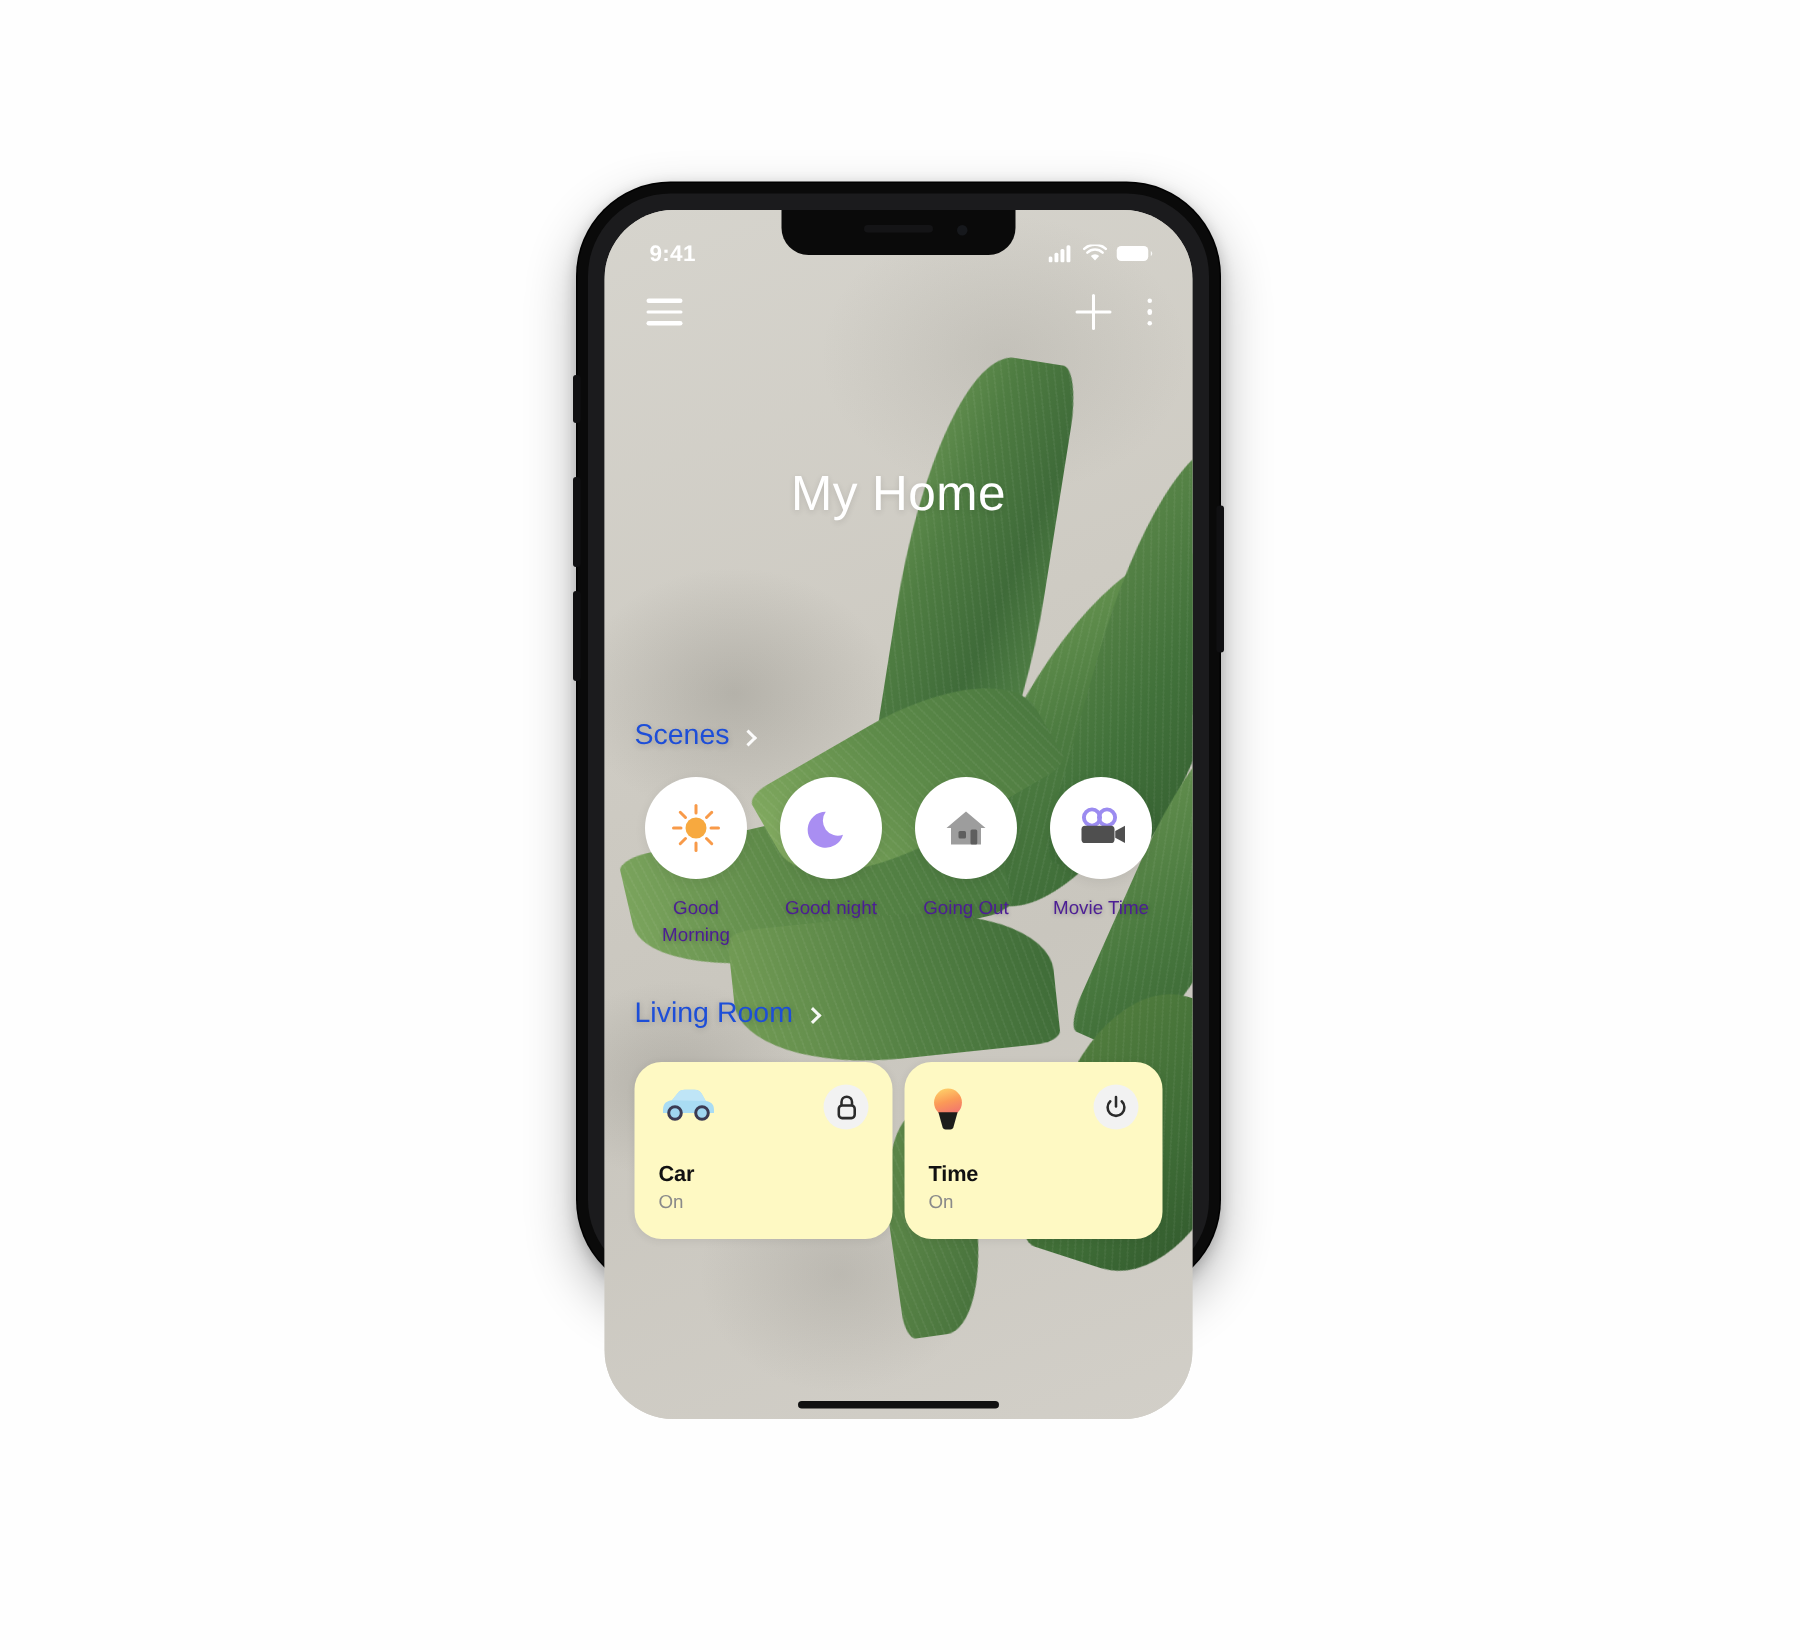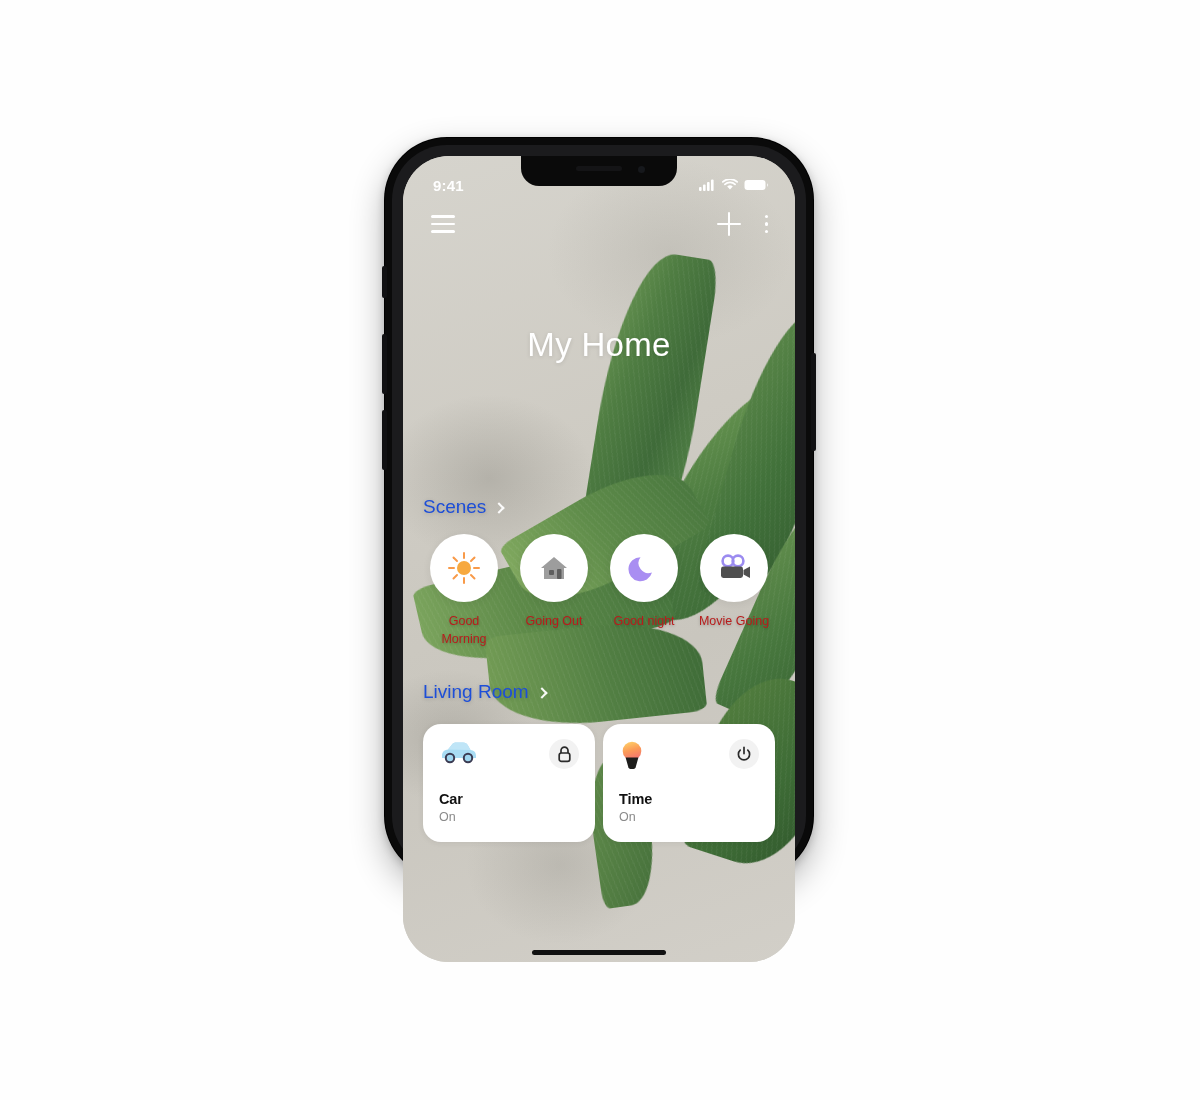--- a/index.html
+++ b/index.html
@@ -6,21 +6,21 @@
   html,body {
     width:1200px; height:1100px;
     background:#fefefe;
     font-family:"Liberation Sans", sans-serif;
     overflow:hidden;
   }
   #stage { position:relative; width:1200px; height:1100px; }
 
   
   .phone {
-    position:absolute; left:385px; top:138px;
+    position:absolute; left:385px; top:122px;
     width:428px; height:740px;
     background:#0a0a0a;
     border-radius:62px;
     box-shadow:0 0 0 1px #000, 0 14px 34px rgba(0,0,0,.30), 0 3px 10px rgba(0,0,0,.22);
   }
   .phone-inner-ring {
     position:absolute; left:7px; top:7px; right:7px; bottom:7px;
     border-radius:55px;
     background:#1b1b1d;
   }
@@ -127,33 +127,33 @@
   
   .scenes-block { position:absolute; left:20px; top:340px; width:100%; z-index:5; }
   .scenes-row { display:flex; gap:8px; margin-top:16px; }
   .scene { width:82px; display:flex; flex-direction:column; align-items:center; cursor:pointer; }
   .scene-circle {
     width:68px; height:68px; border-radius:50%;
     background:#fff; display:flex; align-items:center; justify-content:center;
     box-shadow:0 2px 8px rgba(0,0,0,.07);
   }
   .scene-label {
-    margin-top:10px; color:#b91c1c; font-size:12.5px; text-align:center;
+    margin-top:10px; color:#4c1d95; font-size:12.5px; text-align:center;
     line-height:1.45; text-shadow:0 1px 3px rgba(0,0,0,.25); width:74px;
   }
 
   
   .room-block { position:absolute; left:20px; top:525px; z-index:5; }
   .cards-grid {
     position:absolute; left:20px; top:568px; width:392px;
     display:grid; grid-template-columns:172px 172px; gap:8px; z-index:5;
   }
   .card {
     width:172px; height:118px;
-    background:#ffffff; border-radius:18px;
+    background:#fef9c3; border-radius:18px;
     padding:15px 16px 14px 16px;
     position:relative;
     box-shadow:0 1px 6px rgba(0,0,0,.07);
   }
   .card-top { display:flex; align-items:flex-start; justify-content:space-between; height:40px; }
   .card-action {
     width:30px; height:30px; border-radius:50%;
     background:#f2f2f2; display:flex; align-items:center; justify-content:center;
     cursor:pointer; flex:0 0 auto;
   }
@@ -288,47 +288,47 @@
                   <line x1="10" y1="24" x2="6.5" y2="27.5"></line>
                 </g>
               </svg>
             </div>
             <div class="scene-label">Good Morning</div>
           </div>
 
           <div class="scene">
             <div class="scene-circle">
               <svg width="32" height="32" viewBox="0 0 32 32">
+                <path d="M24 20.5 A12 12 0 1 1 12.5 5.2 A10 10 0 0 0 24 20.5 Z" fill="#a98ef2"></path>
+              </svg>
+            </div>
+            <div class="scene-label">Good night</div>
+          </div>
+
+          <div class="scene">
+            <div class="scene-circle">
+              <svg width="32" height="32" viewBox="0 0 32 32">
                 <path d="M16 5 L29 16 L26 16 L26 27 L6 27 L6 16 L3 16 Z" fill="#9d9d9d"></path>
                 <rect x="11" y="18" width="5" height="5" rx="1" fill="#5e5e5e"></rect>
                 <rect x="19" y="17" width="4.5" height="10" rx="1" fill="#5e5e5e"></rect>
               </svg>
             </div>
             <div class="scene-label">Going Out</div>
-          </div>
-
-          <div class="scene">
-            <div class="scene-circle">
-              <svg width="32" height="32" viewBox="0 0 32 32">
-                <path d="M24 20.5 A12 12 0 1 1 12.5 5.2 A10 10 0 0 0 24 20.5 Z" fill="#a98ef2"></path>
-              </svg>
-            </div>
-            <div class="scene-label">Good night</div>
           </div>
 
           <div class="scene">
             <div class="scene-circle">
               <svg width="36" height="30" viewBox="0 0 36 30">
                 <circle cx="12" cy="8" r="5.4" fill="none" stroke="#9b8bf0" stroke-width="2.6"></circle>
                 <circle cx="22" cy="8" r="5.4" fill="none" stroke="#9b8bf0" stroke-width="2.6"></circle>
                 <rect x="5" y="13.5" width="22" height="11.5" rx="2.4" fill="#4f4f4f"></rect>
                 <path d="M27.5 17 L34 13.5 L34 25 L27.5 21.5 Z" fill="#4f4f4f"></path>
               </svg>
             </div>
-            <div class="scene-label">Movie Going</div>
+            <div class="scene-label">Movie Time</div>
           </div>
 
         </div>
       </div>
 
       <div class="room-block">
         <div class="section-head">
           <span>Living Room</span>
           <span class="chev"></span>
         </div>

